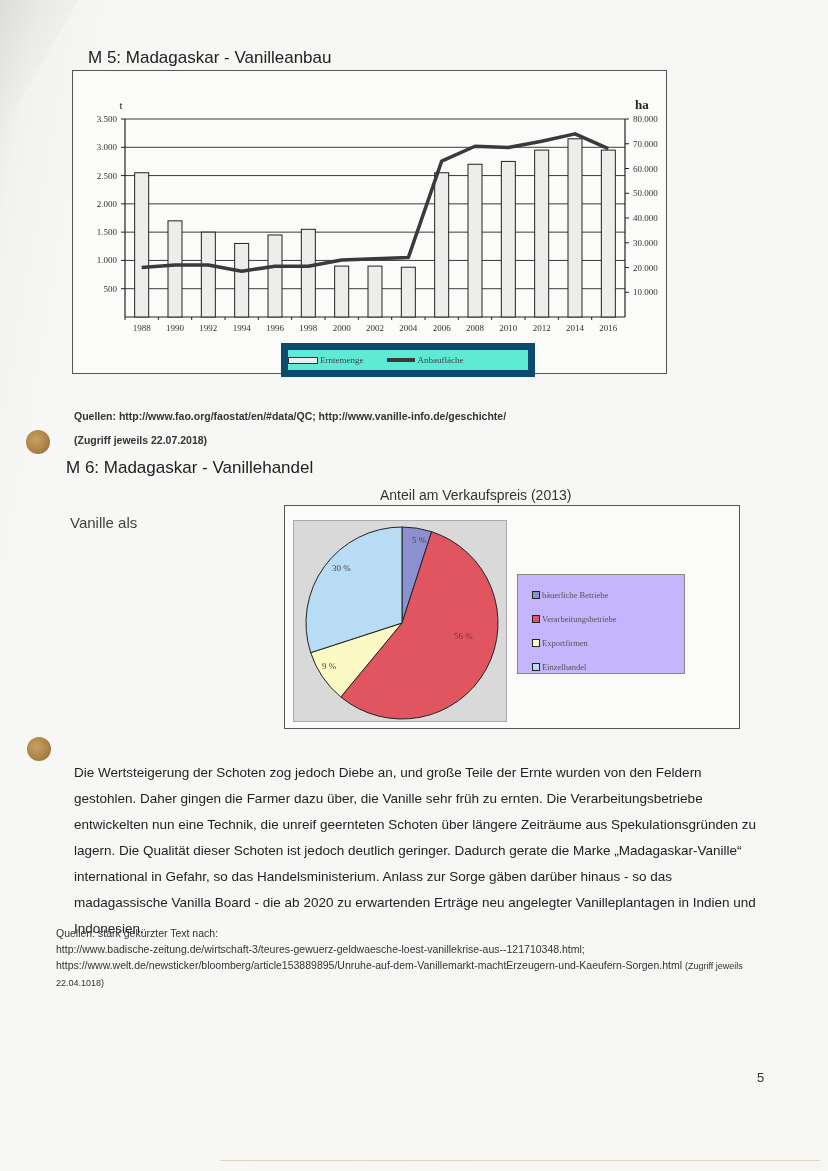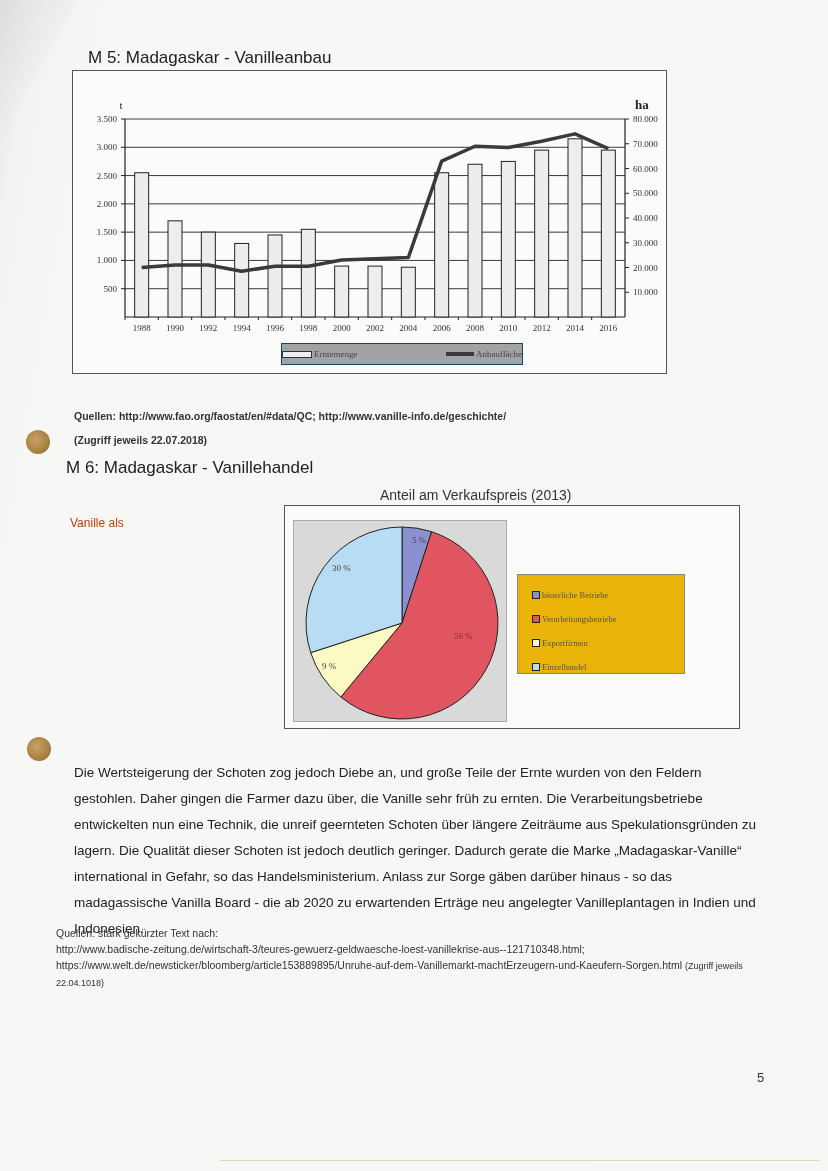--- a/index.html
+++ b/index.html
@@ -25,22 +25,22 @@
   .heading {
     position: absolute; font-size: 17px; color: #222;
   }
   .chart1-frame {
     position: absolute; left: 72px; top: 70px; width: 593px; height: 302px;
     border: 1px solid #555; background: #fbfbf9;
   }
   .chart1-svg { position: absolute; left: 0; top: 0; }
   .legend1 {
     position: absolute; left: 208px; top: 272px; width: 240px; height: 20px;
-    border: 1px solid #0c4a6e; background: #a3a3a3;
-    display: flex; align-items: center; justify-content: space-between; gap: 24px;
+    border: 7px solid #0c4a6e; background: #5eead4;
+    display: flex; align-items: center; justify-content: flex-start; gap: 24px;
     font-family: "Liberation Serif", serif; font-size: 9px; color: #444;
   }
   .legend1 .item { display: flex; align-items: center; gap: 2px; }
   .sw-bar { width: 28px; height: 5px; border: 1px solid #333; background: #eee; }
   .sw-line { width: 28px; height: 4px; background: #3a3a3a; }
   .source1 {
     position: absolute; left: 74px; top: 404px; width: 460px;
     font-size: 10.5px; line-height: 24px; color: #333; font-weight: bold;
   }
   .pie-title {
@@ -49,29 +49,29 @@
   .chart2-frame {
     position: absolute; left: 284px; top: 505px; width: 454px; height: 222px;
     border: 1px solid #555; background: #fbfbf9;
   }
   .pie-plot {
     position: absolute; left: 8px; top: 14px; width: 212px; height: 200px;
     background: #d9d9d9; border: 1px solid #aaa;
   }
   .legend2 {
     position: absolute; left: 232px; top: 68px; width: 168px; height: 100px;
-    border: 1px solid #888; background: #eab308;
+    border: 1px solid #888; background: #c4b5fd;
     font-family: "Liberation Serif", serif; font-size: 8.5px; color: #555;
     padding: 8px 0 0 14px; box-sizing: border-box;
   }
   .legend2 .row { display: flex; align-items: center; gap: 2px; height: 24px; }
   .legend2 .sq { width: 6px; height: 6px; border: 1px solid #222; }
   .sidebar-text {
     position: absolute; left: 70px; top: 513px; width: 200px;
-    font-size: 12px; line-height: 20px; color: #c2410c;
+    font-size: 15px; line-height: 20px; color: #404040;
   }
   .sidebar-text .sub { margin-bottom: 20px; }
   .body-text {
     position: absolute; left: 74px; top: 760px; width: 690px;
     font-size: 13.5px; line-height: 26px; color: #222;
   }
   .source2 {
     position: absolute; left: 56px; top: 925px; width: 690px;
     font-size: 10.5px; line-height: 16px; color: #333;
     word-break: break-all;

